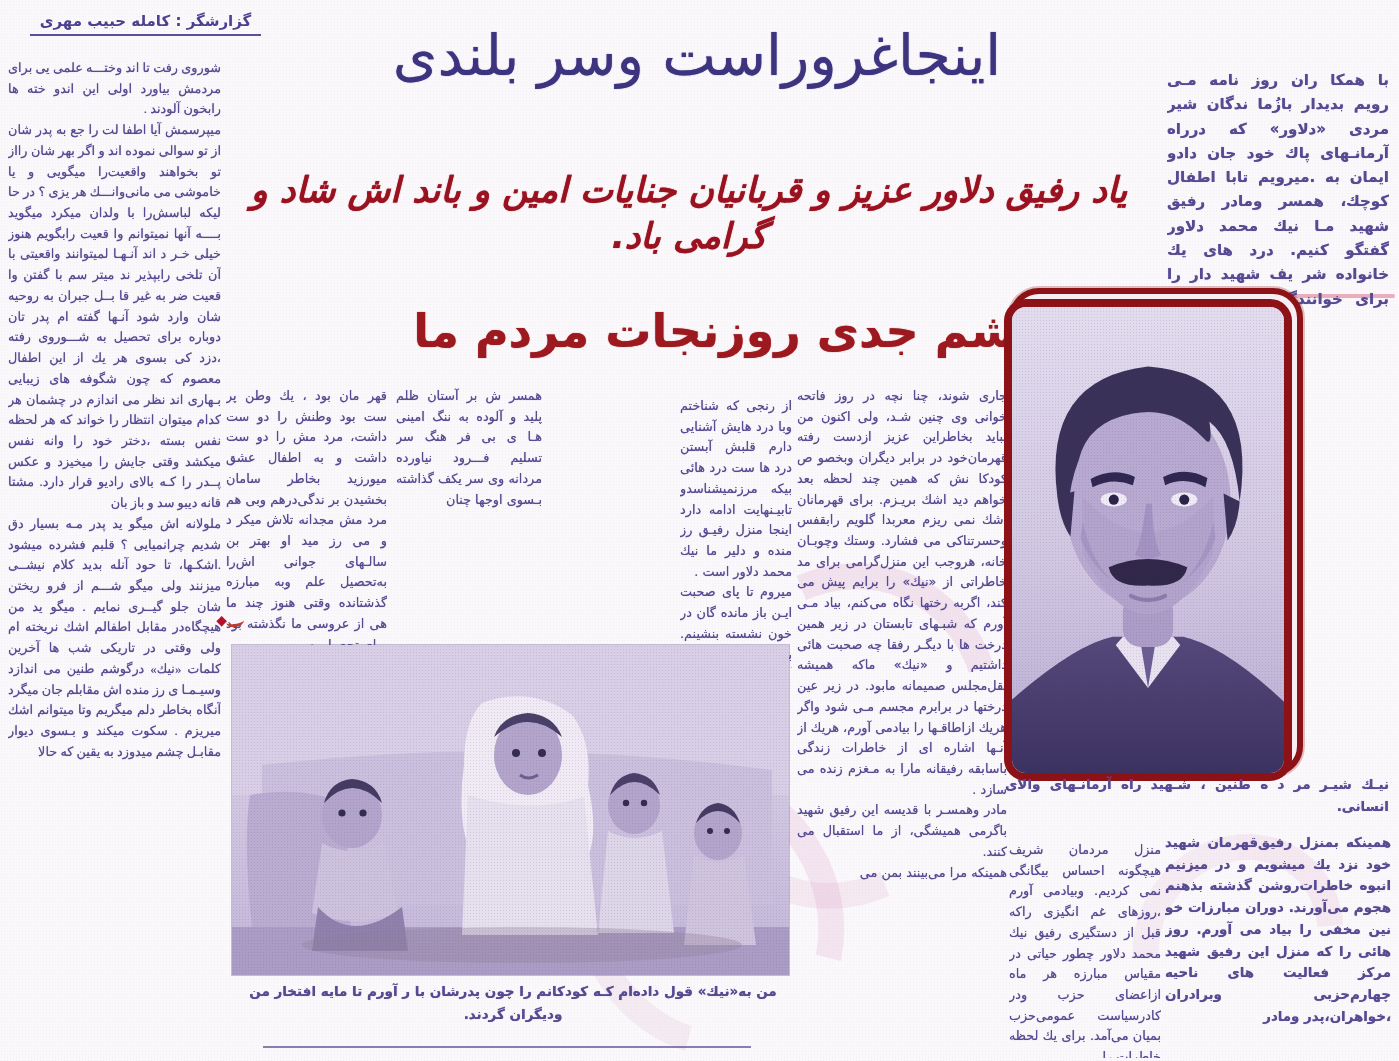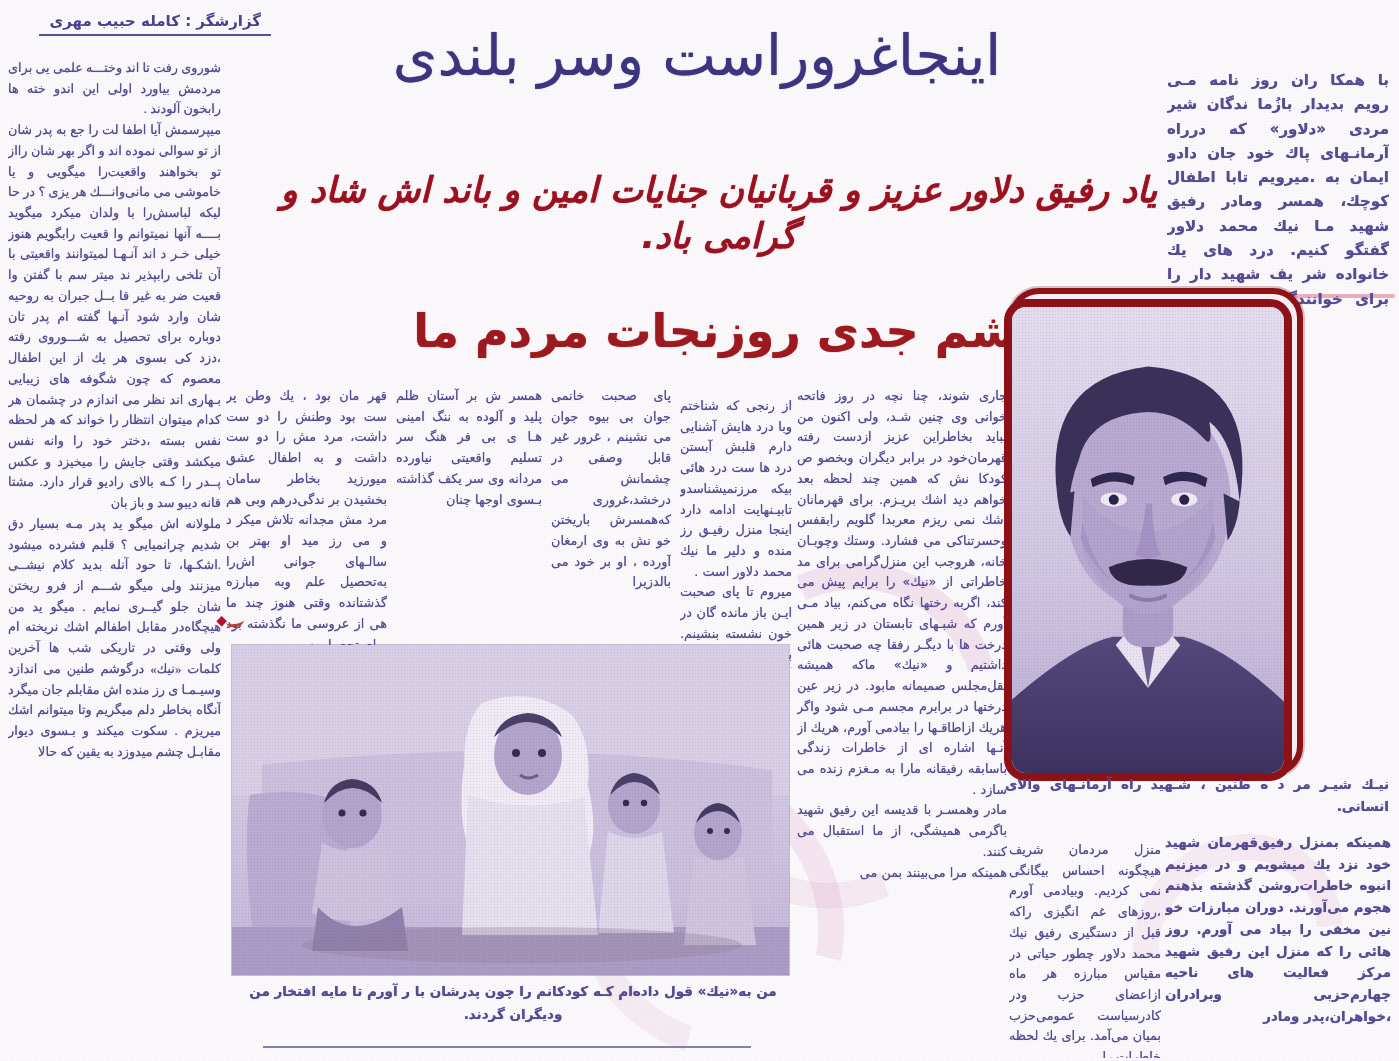--- a/index.html
+++ b/index.html
@@ -7,28 +7,28 @@
   .page{position:relative;width:1399px;height:1061px;overflow:hidden;
         background:#faf8fa;
         background-image:radial-gradient(rgba(130,110,170,0.05) 1px,transparent 1px);
         background-size:3px 3px;
         direction:rtl;}
   
   .col{position:absolute;color:#564a92;font-size:12.8px;line-height:1.62;
        text-align:justify;white-space:pre-line;
        text-shadow:0 0 .7px rgba(86,74,146,.75);overflow:hidden;}
   .reporter{position:absolute;top:10px;right:1128px;left:20px;width:auto;
-            }
+            text-align:center;}
   .reporter span{display:inline-block;color:#4b4190;font-weight:bold;font-size:15px;
             border-bottom:2px solid #5a5097;padding:2px 10px 4px;}
   .headline{position:absolute;top:26px;right:352px;width:700px;height:118px;
             color:#3d3480;font-size:57px;font-weight:normal;text-align:center;
             letter-spacing:1px;line-height:1.05;
             text-shadow:0 0 1px rgba(61,52,128,.9);}
-  .dedication{position:absolute;top:168px;right:204px;width:952px;height:112px;
+  .dedication{position:absolute;top:168px;right:234px;width:952px;height:112px;
             color:#9a1220;font-size:35px;font-style:italic;font-weight:bold;
             text-align:center;line-height:1.3;
             text-shadow:0 0 1px rgba(154,18,32,.85);}
   .banner{position:absolute;top:304px;right:330px;width:662px;height:84px;
             color:#9c1a1f;font-size:46px;font-weight:bold;text-align:center;
             text-shadow:0 0 1px rgba(156,26,31,.9);}
   
   .pink-rule{position:absolute;top:294px;right:4px;width:248px;height:4px;
             background:#e9aebe;border-radius:2px;}
   .caption-rule{position:absolute;top:1046px;right:648px;width:488px;height:2px;
@@ -100,22 +100,21 @@
 میپرسمش آیا اطفا لت را جع به پدر شان از تو سوالی نموده اند و اگر بهر شان رااز تو بخواهند واقعیت‌را میگویی و یا خاموشی می مانی‌وانـــك هر یزی ؟ در حا لیکه لباسش‌را با ولدان میکرد میگوید بــــه آنها نمیتوانم وا قعیت رابگویم هنوز خیلی خـر د اند آنـهـا لمیتوانند واقعیتی با آن تلخی رابپذیر ند میتر سم با گفتن وا قعیت ضر به غیر قا بــل جبران به روحیه شان وارد شود آنـها گفته ام پدر تان دوباره برای تحصیل به شـــوروی رفته ،دزد كی بسوی هر یك از این اطفال معصوم که چون شگوفه های زیبایی بـهاری اند نظر می اندازم در چشمان هر کدام میتوان انتظار را خواند که هر لحظه نفس بسته ،دختر خود را وانه نفس میکشد وقتی جایش را میخیزد و عکس پــدر را کـه بالای رادیو قرار دارد. مشتا قانه دیبو سد و باز بان
 ملولانه اش میگو ید پدر مـه بسیار دق شدیم چرانمیایی ؟ قلبم فشرده میشود .اشکـها، تا حود آنله بدید کلام نیشــی میزنند ولی میگو شـــم از فرو ریختن شان جلو گیــری نمایم . میگو ید من هیچگاه‌در مقابل اطفالم اشك نریخته ام ولی وقتی در تاریکی شب ها آخرین کلمات «نیك» درگوشم طنین می اندازد وسیـمـا ی رز منده اش مقابلم جان میگرد آنگاه بخاطر دلم میگریم وتا میتوانم اشك میریزم . سکوت میکند و بـسوی دیوار مقابـل چشم میدوزد به یقین که حالا</div>
   <div class="col c-right-top">با همکا ران روز نامه مـی رویم بدیدار بازُما ندگان شیر مردی «دلاور» که درراه آرمانـهای پاك خود جان دادو ایمان به .میرویم تابا اطفال کوچك، همسر ومادر رفیق شهید مـا نیك محمد دلاور گفتگو کنیم. درد های یك خانواده شر یف شهید دار را برای خوانندگان خود باز گو کنیم .</div>
   <div class="col c-right-bottom">همینکه بمنزل رفیق‌قهرمان شهید خود نزد یك میشویم و در میزنیم انبوه خاطرات‌روشن گذشته بذهنم هجوم می‌آورند. دوران مبارزات خو نین مخفی را بیاد می آورم. روز هائی را که منزل این رفیق شهید مرکز فعالیت های ناحیه چهارم‌حزبی وبرادران ،خواهران،پدر ومادر</div>
   <div class="col c-below-portrait">منزل مردمان شریف هیچگونه احساس بیگانگی نمی کردیم. وبیادمی آورم ،روزهای غم انگیزی راکه قبل از دستگیری رفیق نیك محمد دلاور چطور حیاتی در مقیاس مبارزه هر ماه ازاعضای حزب ودر کادرسیاست عمومی‌حزب بمیان می‌آمد. برای یك لحظه خاطرات را</div>
   <div class="col c-beside-portrait">جاری شوند، چنا نچه در روز فاتحه خوانی وی چنین شـد، ولی اکنون من نباید بخاطراین عزیز ازدست رفته قهرمان‌خود در برابر دیگران وبخصو ص کودکا نش که همین چند لحظه بعد خواهم دید اشك بریـزم. برای قهرمانان اشك نمی ریزم معربدا گلویم رابقفس وحسرتناکی می فشارد. وستك وچوبـان خانه، هروجب این منزل‌گرامی برای مد خاطراتی از «نیك» را برایم پیش می کند، اگربه رختها نگاه می‌کنم، بیاد مـی آورم که شبـهای تابستان در زیر همین درخت ها با دیگـر رفقا چه صحبت هائی داشتیم و «نیك» ماکه همیشه نقل‌مجلس صمیمانه مابود. در زیر عین درختها در برابرم مجسم مـی شود واگر هریك ازاطاقـها را بیادمی آورم، هریك از آنـها اشاره ای از خاطرات زندگی باسابقه رفیقانه مارا به مـغزم زنده می سازد .
 مادر وهمسـر با قدیسه این رفیق شهید باگرمی همیشگی، از ما استقبال می کنند.
 همینکه مرا می‌بینند بمن می</div>
   <div class="col c-mid4">از رنجی که شناختم وبا درد هایش آشنایی دارم قلبش آبستن درد ها ست درد هائی بیکه مرزنمیشناسدو تابیـنهایت ادامه دارد اینجا منزل رفیـق رز منده و دلیر ما نیك محمد دلاور است .
 میروم تا پای صحبت ایـن باز مانده گان در خون نشسته بنشینم. بدرد د لشان گوشـس دهم و گو له پشت غم هایشان</div>
-  <div class="col c-mid3">پای صحبت خانمی جوان بی بیوه جوان می نشینم ، غرور غیر قابل وصفی در چشمانش می درخشد،غروری که‌همسرش باریختن خو نش به وی ارمغان آورده ، او بر خود می بالدزیرا</div>
-  <div class="col c-mid2">همسر ش بر آستان ظلم پلید و آلوده به ننگ امینی هـا ی بی فر هنگ سر تسلیم واقعیتی نیاورده مردانه وی سر یکف گذاشته بـسوی اوجها چنان</div>
+  <div class="col c-mid2">همسر ش بر آستان ظلم پلید و آلوده به ننگ امینی هـا ی بی فر هنگ سر تسلیم فـــرود نیاورده مردانه وی سر یکف گذاشته بـسوی اوجها چنان</div>
   <div class="col c-mid1">قهر مان بود ، یك وطن پر ست بود وطنش را دو ست داشت، مرد مش را دو ست داشت و به اطفال عشق میورزید بخاطر سامان بخشیدن بر ندگی‌درهم وبی هم مرد مش مجدانه تلاش میکر د و می رز مید او بهتر بن سالـهای جوانی اش‌را به‌تحصیل علم وبه مبارزه گذشتانده وقتی هنوز چند ما هی از عروسی ما نگذشته بود برای تحصیل به</div>
 
   <div class="diamond">◆</div>
   <div class="squiggle"></div>
 
   <div class="portrait-frame">
     <div class="portrait-inner photo-grain" style="position:relative">
       <svg viewBox="0 0 270 455" preserveAspectRatio="none">
         <defs>
           <linearGradient id="pbg" x1="0" y1="0" x2="0" y2="1">

